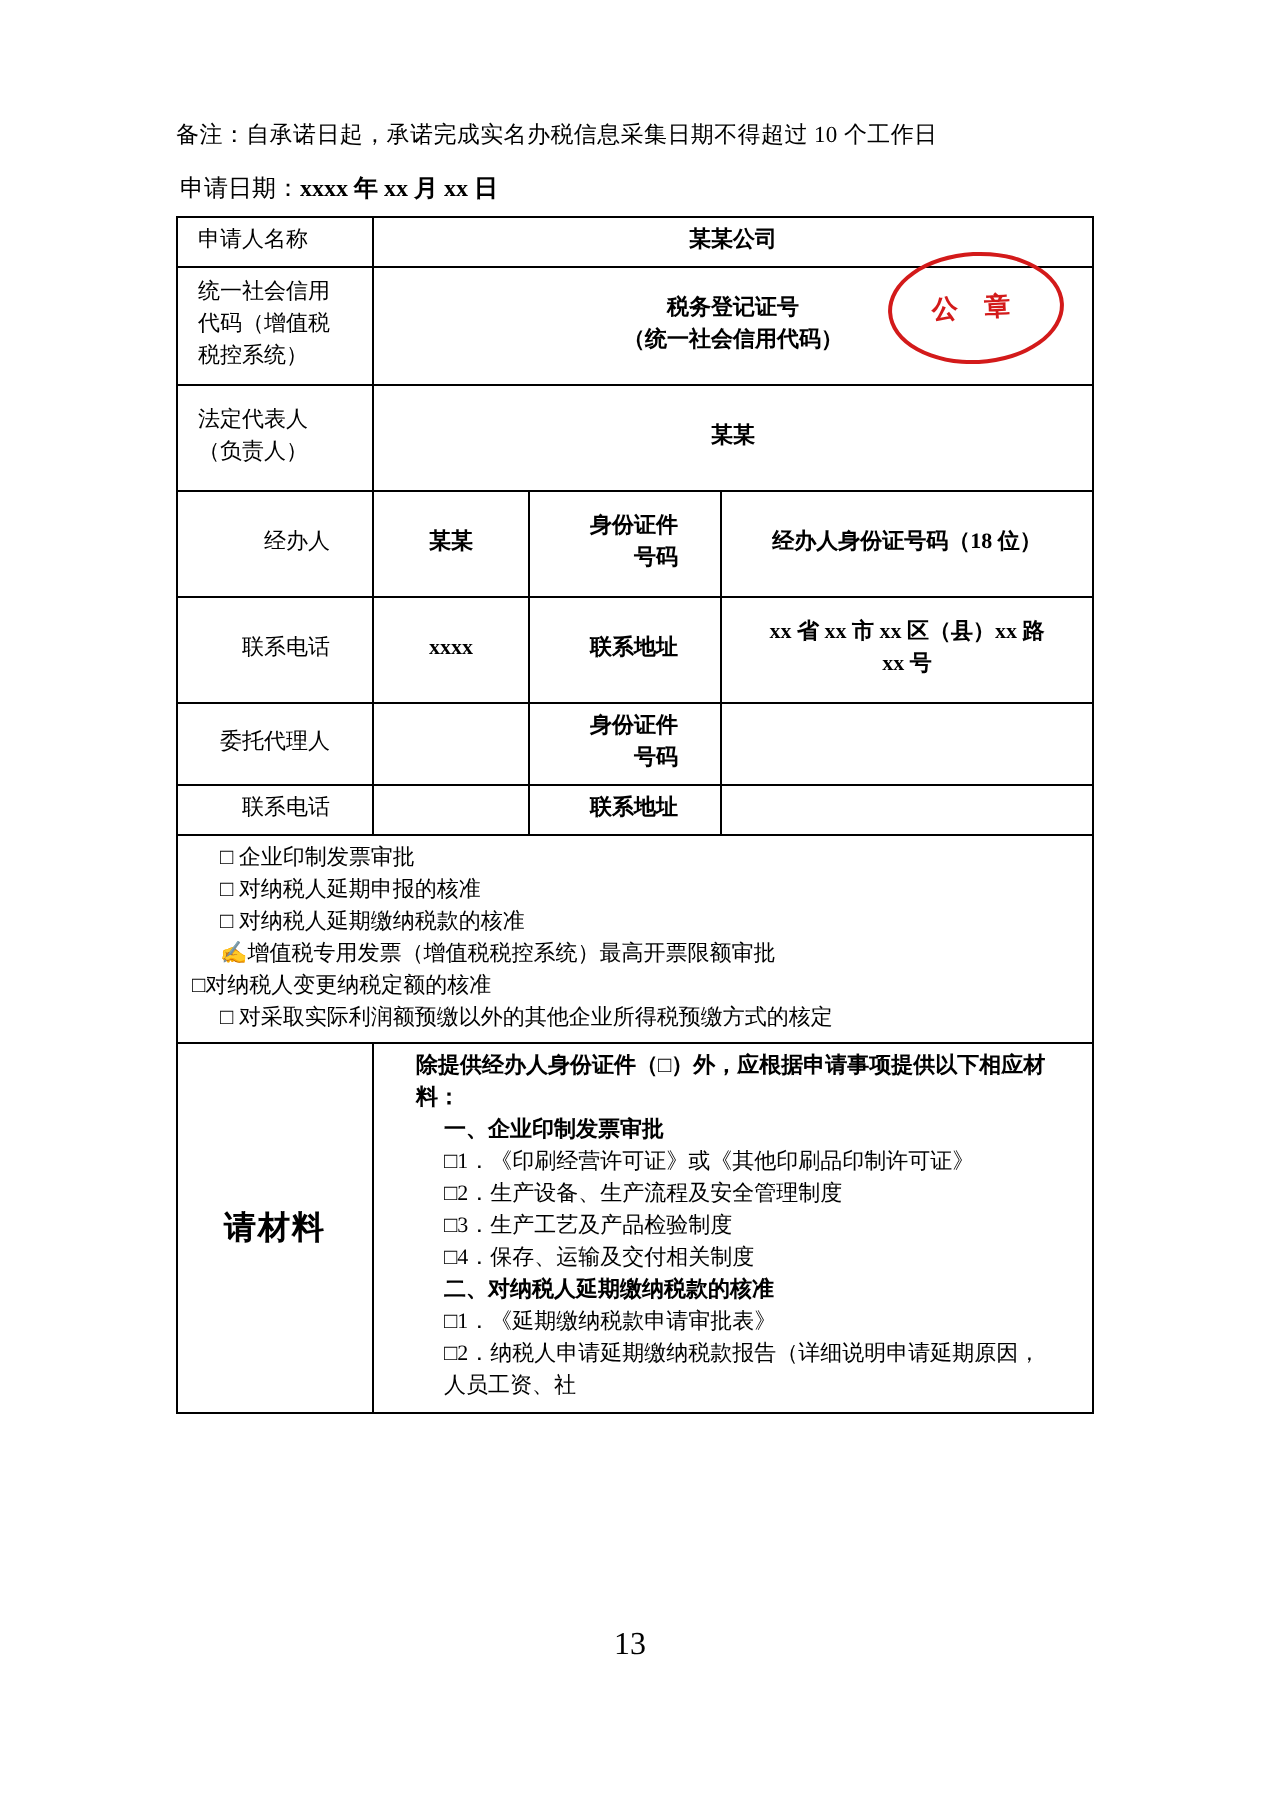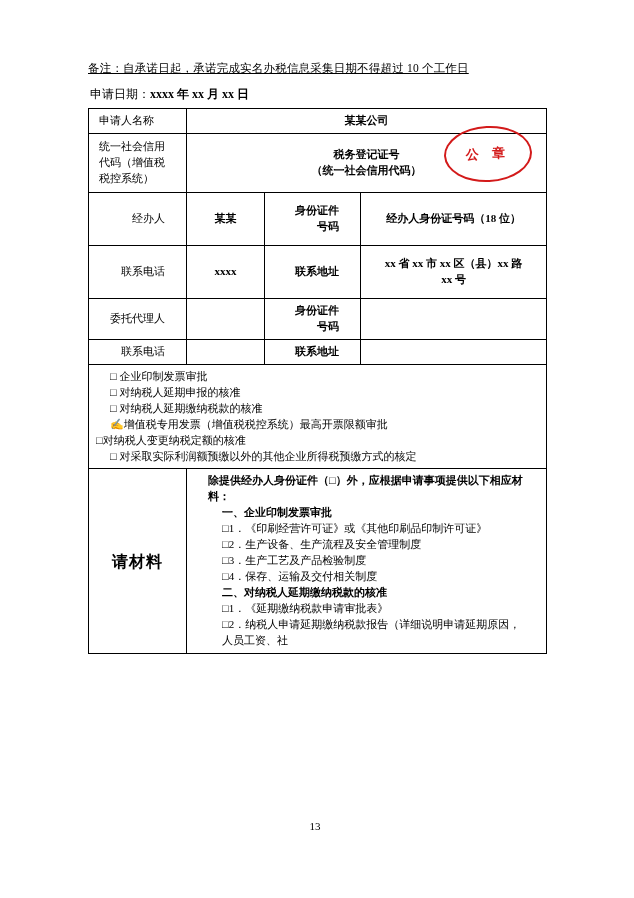--- a/index.html
+++ b/index.html
@@ -22,21 +22,20 @@
     height: 898px;
     box-sizing: border-box;
     padding: 60px 88px 0 88px;
   }
   .note {
     font-size: 11.5px;
     line-height: 1.4;
     margin: 0 0 10px 0;
     font-family: "Liberation Serif", "DejaVu Serif", serif;
     letter-spacing: 0.2px;
-    text-decoration: underline;
   }
   .doc-title {
     text-align: center;
     font-size: 19px;
     font-weight: bold;
     margin: 6px 0 10px 0;
     letter-spacing: 1px;
   }
   .apply-date {
     font-size: 12px;
@@ -114,21 +113,21 @@
   }
   .mat-body .head { font-weight: bold; }
   .mat-body .sub { font-weight: bold; padding-left: 14px; }
   .mat-body .row { padding-left: 14px; }
   .pagenum {
     position: absolute;
     left: 0;
     right: 4px;
     bottom: 66px;
     text-align: center;
-    font-size: 11px;
+    font-size: 16px;
   }
   .vcenter-block { display: block; }
 </style>
 </head>
 <body>
 
 <div class="page">
 
   <div class="note">备注：自承诺日起，承诺完成实名办税信息采集日期不得超过 10 个工作日</div>
 
@@ -149,20 +148,24 @@
         <td class="lbl-cell leftpad">申请人名称</td>
         <td class="c-center b" colspan="3">某某公司</td>
       </tr>
       <tr>
         <td class="lbl-cell leftpad tall2">统一社会信用代码（增值税税控系统）</td>
         <td class="seal-cell b" colspan="3">
           <span class="vcenter-block">税务登记证号</span>
           <span class="vcenter-block">（统一社会信用代码）</span>
           <span class="seal">公 章</span>
         </td>
+      </tr>
+      <tr>
+        <td class="lbl-cell leftpad tall">法定代表人（负责人）</td>
+        <td class="c-center b" colspan="3">某某</td>
       </tr>
       <tr>
         <td class="lbl-cell tall">经办人</td>
         <td class="c-center b">某某</td>
         <td class="lbl-cell b">身份证件号码</td>
         <td class="c-center b">经办人身份证号码（18 位）</td>
       </tr>
       <tr>
         <td class="lbl-cell tall">联系电话</td>
         <td class="c-center b">xxxx</td>

